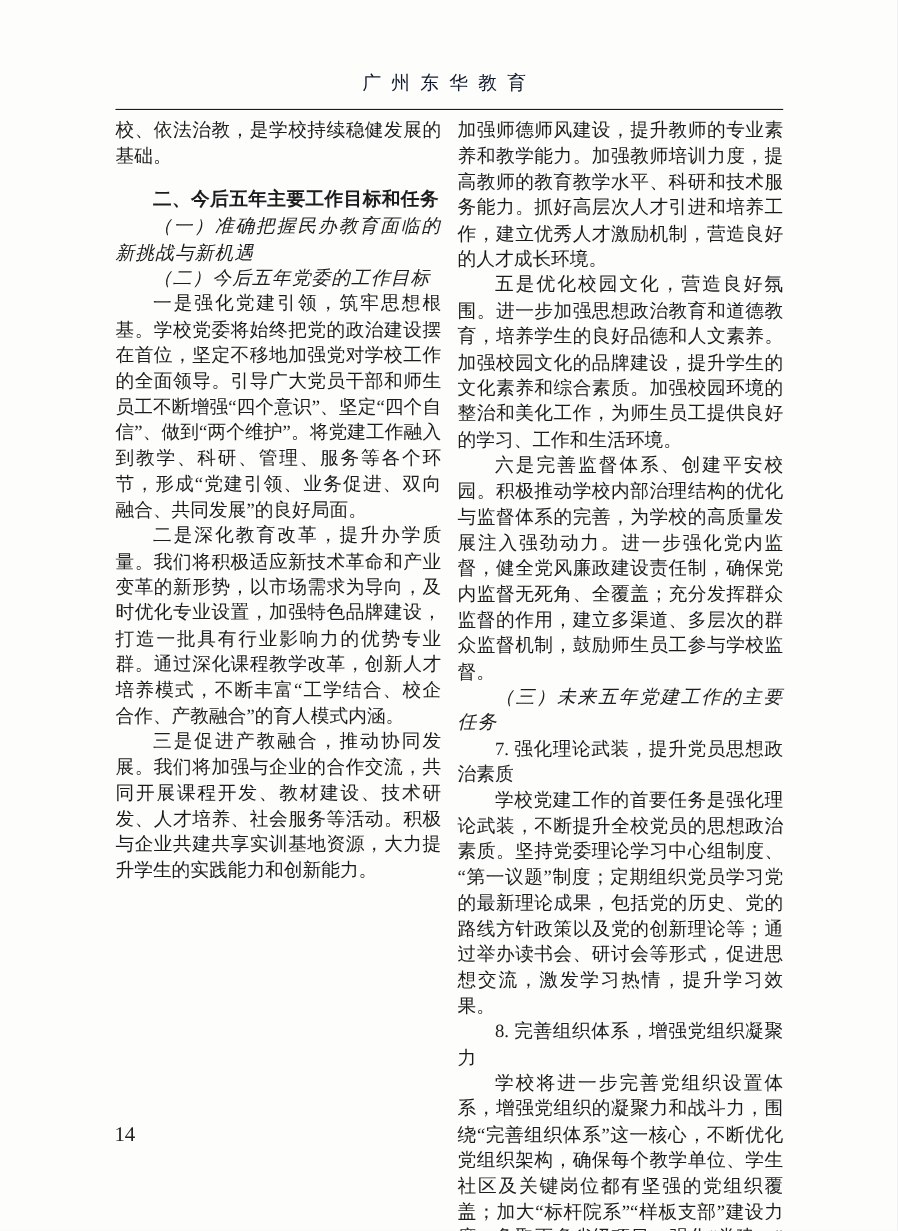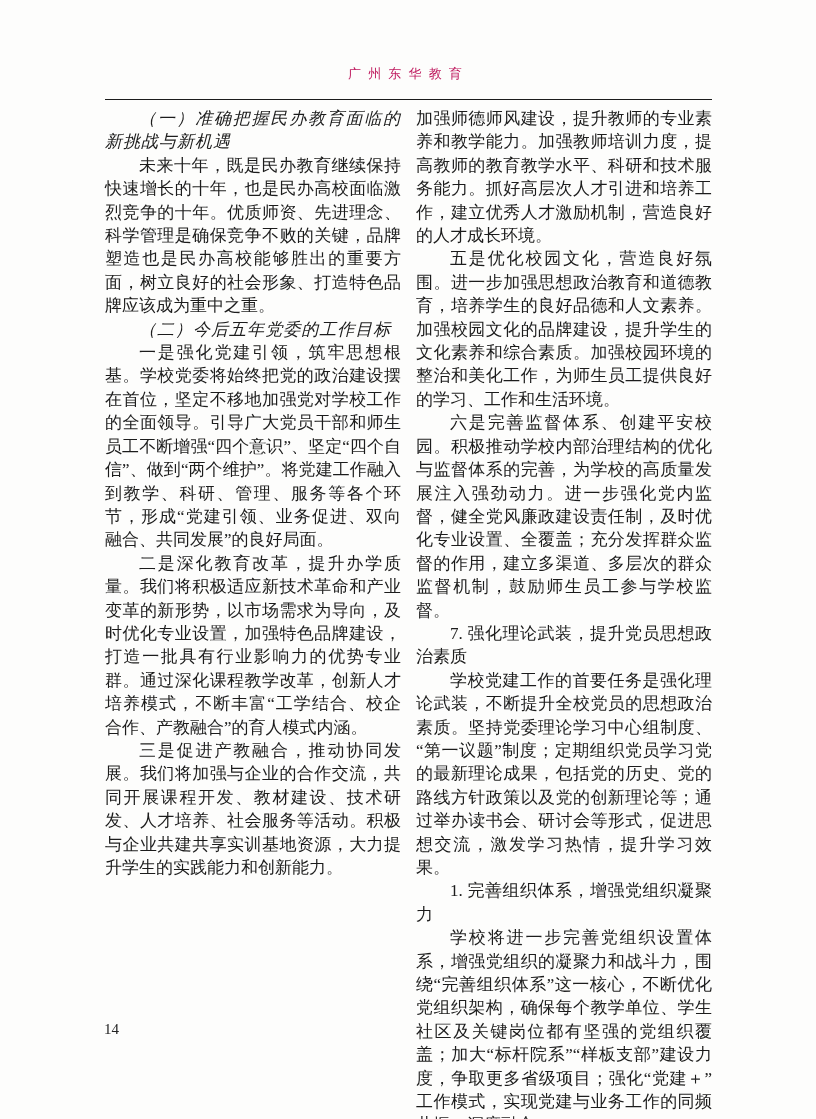--- a/index.html
+++ b/index.html
@@ -10,24 +10,24 @@
     background:#fdfdfc;
     color:#1c1c1c;
     font-family:"Liberation Serif","DejaVu Serif",serif;
     overflow:hidden;
   }
   .header{
     position:absolute;top:64px;left:105px;width:607px;
     text-align:center;
   }
   .header-title{
-    font-size:13px;
+    font-size:17px;
     letter-spacing:0.55em;
     text-indent:0.55em;
-    color:#be185d;
+    color:#0f172a;
   }
   .header-rule{
     position:absolute;top:99px;left:105px;width:607px;
     border-top:1.5px solid #1c1c1c;
     height:0;
   }
   .content{
     position:absolute;top:107px;left:105px;width:607px;
     display:flex;
     gap:15px;
@@ -47,52 +47,54 @@
     margin-top:15px !important;
     margin-bottom:2px !important;
     letter-spacing:0.02em;
   }
   .p-kai{
     font-style:italic;
     letter-spacing:0.06em;
   }
   .page-number{
     position:absolute;left:104px;top:1021px;
-    font-size:15px;color:#222;
+    font-size:19px;color:#222;
   }
 </style>
 </head>
 <body>
 
 <div class="page">
 
   <div class="header">
     <span class="header-title">广州东华教育</span>
   </div>
   <div class="header-rule"></div>
 
   <div class="content">
 
     <div class="col">
+      <p class="p-cont">校、依法治教，是学校持续稳健发展的基础。</p>
+      <p class="p-heading">二、今后五年主要工作目标和任务</p>
       <p class="p-kai">（一）准确把握民办教育面临的新挑战与新机遇</p>
-      <p>未来十年，既是民办教育继续保持快速增长的十年，也是民办高校面临激烈竞争的十年。优质师资、先进理念、科学管理是确保竞争不败的关键，品牌塑造也是民办高校能够胜出的重要方面，树立良好的社会形象、打造特色品牌应该成为重中之重。</p>
       <p class="p-kai">（二）今后五年党委的工作目标</p>
       <p>一是强化党建引领，筑牢思想根基。学校党委将始终把党的政治建设摆在首位，坚定不移地加强党对学校工作的全面领导。引导广大党员干部和师生员工不断增强“四个意识”、坚定“四个自信”、做到“两个维护”。将党建工作融入到教学、科研、管理、服务等各个环节，形成“党建引领、业务促进、双向融合、共同发展”的良好局面。</p>
       <p>二是深化教育改革，提升办学质量。我们将积极适应新技术革命和产业变革的新形势，以市场需求为导向，及时优化专业设置，加强特色品牌建设，打造一批具有行业影响力的优势专业群。通过深化课程教学改革，创新人才培养模式，不断丰富“工学结合、校企合作、产教融合”的育人模式内涵。</p>
       <p>三是促进产教融合，推动协同发展。我们将加强与企业的合作交流，共同开展课程开发、教材建设、技术研发、人才培养、社会服务等活动。积极与企业共建共享实训基地资源，大力提升学生的实践能力和创新能力。</p>
 
     </div>
 
     <div class="col">
       <p class="p-cont">加强师德师风建设，提升教师的专业素养和教学能力。加强教师培训力度，提高教师的教育教学水平、科研和技术服务能力。抓好高层次人才引进和培养工作，建立优秀人才激励机制，营造良好的人才成长环境。</p>
       <p>五是优化校园文化，营造良好氛围。进一步加强思想政治教育和道德教育，培养学生的良好品德和人文素养。加强校园文化的品牌建设，提升学生的文化素养和综合素质。加强校园环境的整治和美化工作，为师生员工提供良好的学习、工作和生活环境。</p>
-      <p>六是完善监督体系、创建平安校园。积极推动学校内部治理结构的优化与监督体系的完善，为学校的高质量发展注入强劲动力。进一步强化党内监督，健全党风廉政建设责任制，及时优化专业设置、全覆盖；充分发挥群众监督的作用，建立多渠道、多层次的群众监督机制，鼓励师生员工参与学校监督。</p>
+      <p>六是完善监督体系、创建平安校园。积极推动学校内部治理结构的优化与监督体系的完善，为学校的高质量发展注入强劲动力。进一步强化党内监督，健全党风廉政建设责任制，确保党内监督无死角、全覆盖；充分发挥群众监督的作用，建立多渠道、多层次的群众监督机制，鼓励师生员工参与学校监督。</p>
+      <p class="p-kai">（三）未来五年党建工作的主要任务</p>
       <p>7. 强化理论武装，提升党员思想政治素质</p>
       <p>学校党建工作的首要任务是强化理论武装，不断提升全校党员的思想政治素质。坚持党委理论学习中心组制度、“第一议题”制度；定期组织党员学习党的最新理论成果，包括党的历史、党的路线方针政策以及党的创新理论等；通过举办读书会、研讨会等形式，促进思想交流，激发学习热情，提升学习效果。</p>
-      <p>1. 完善组织体系，增强党组织凝聚力</p>
+      <p>8. 完善组织体系，增强党组织凝聚力</p>
       <p>学校将进一步完善党组织设置体系，增强党组织的凝聚力和战斗力，围绕“完善组织体系”这一核心，不断优化党组织架构，确保每个教学单位、学生社区及关键岗位都有坚强的党组织覆盖；加大“标杆院系”“样板支部”建设力度，争取更多省级项目；强化“党建＋”工作模式，实现党建与业务工作的同频共振、深度融合。</p>
     </div>
 
   </div>
 
   <div class="page-number">14</div>
 
 </div>
 
 </body></html>

